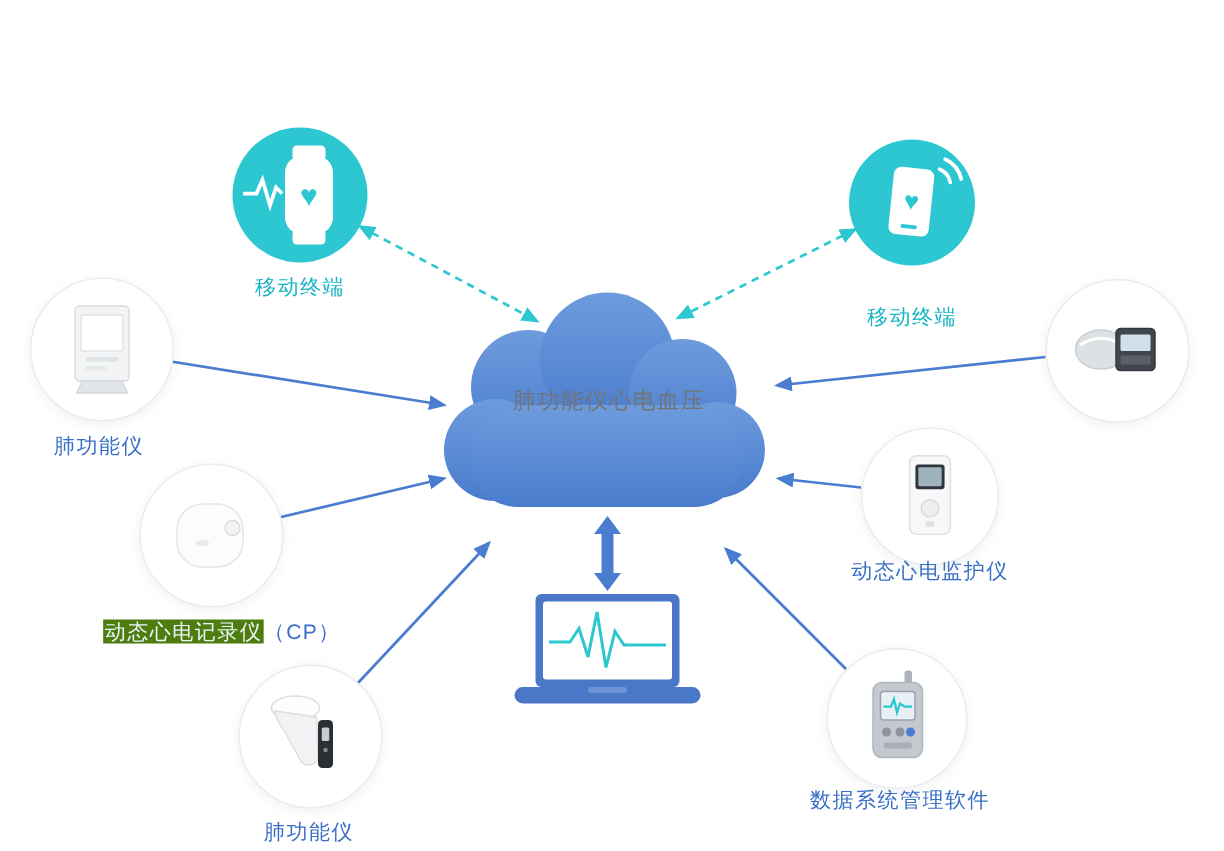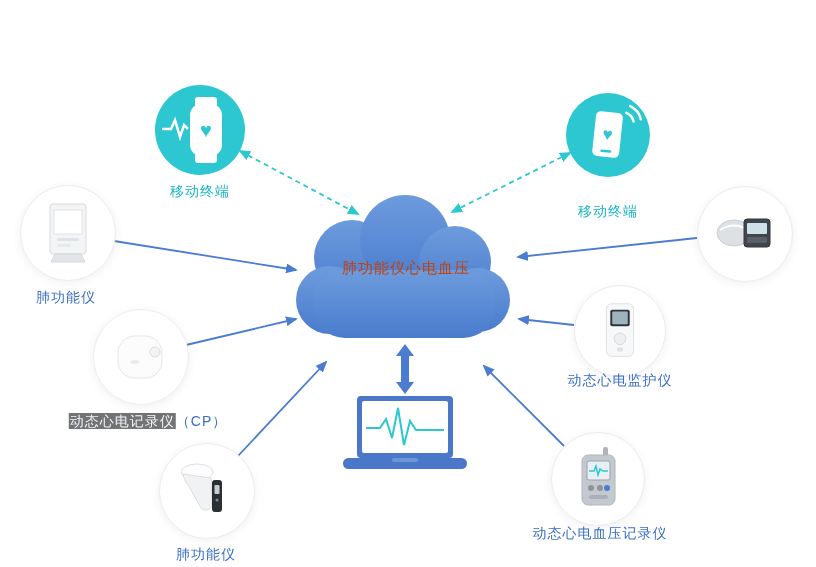--- a/index.html
+++ b/index.html
@@ -12,24 +12,24 @@
     position:absolute;border-radius:50%;background:#ffffff;
     border:1px solid #ececee;box-shadow:0 2px 8px rgba(60,80,120,0.08);
     display:flex;align-items:center;justify-content:center;
   }
   .node-circle.teal{background:#2cc7d0;border:none;box-shadow:none;}
   .node-label{
     position:absolute;transform:translateX(-50%);white-space:nowrap;
     font-size:14px;color:#3a6fc6;letter-spacing:1px;text-align:center;
   }
   .node-label.teal{color:#1ab5c4;}
-  .hl{background:#737373;color:#eef4fb;padding:0 1px;}
+  .hl{background:#4d7c0f;color:#eef4fb;padding:0 1px;}
   .cloud-text{
     position:absolute;left:320px;top:256px;width:172px;text-align:center;
-    color:#c2410c;font-size:15px;line-height:24px;letter-spacing:1px;
+    color:#737373;font-size:15px;line-height:24px;letter-spacing:1px;
   }
 </style>
 </head>
 <body>
 
 <div class="stage">
 
   <svg class="layer" viewBox="0 0 816 567">
     <defs>
       <linearGradient id="cloudGrad" x1="0" y1="0" x2="0" y2="1">
@@ -157,19 +157,19 @@
       <rect x="40" y="3" width="5" height="10" rx="2" fill="#aeb4ba"></rect>
       <rect x="19" y="11" width="33" height="50" rx="6" fill="#c3c9cf" stroke="#afb6bc"></rect>
       <rect x="24" y="17" width="23" height="19" rx="2" fill="#e8f0f6" stroke="#9aa2a8"></rect>
       <polyline points="26,27 31,27 33,22 35,31 37,25 40,27 45,27" fill="none" stroke="#2cc7d0" stroke-width="1.5"></polyline>
       <circle cx="28" cy="44" r="3" fill="#8d949b"></circle>
       <circle cx="37" cy="44" r="3" fill="#8d949b"></circle>
       <circle cx="44" cy="44" r="3" fill="#4a7cd0"></circle>
       <rect x="26" y="51" width="19" height="4" rx="2" fill="#aab0b6"></rect>
     </svg>
   </div>
-  <div class="node-label" style="left:600px;top:525px;">动态心电血压记录仪</div>
+  <div class="node-label" style="left:600px;top:525px;">数据系统管理软件</div>
 
   <div class="cloud-text">
     <div>肺功能仪心电血压</div>
   </div>
 
 </div>
 
 </body></html>

